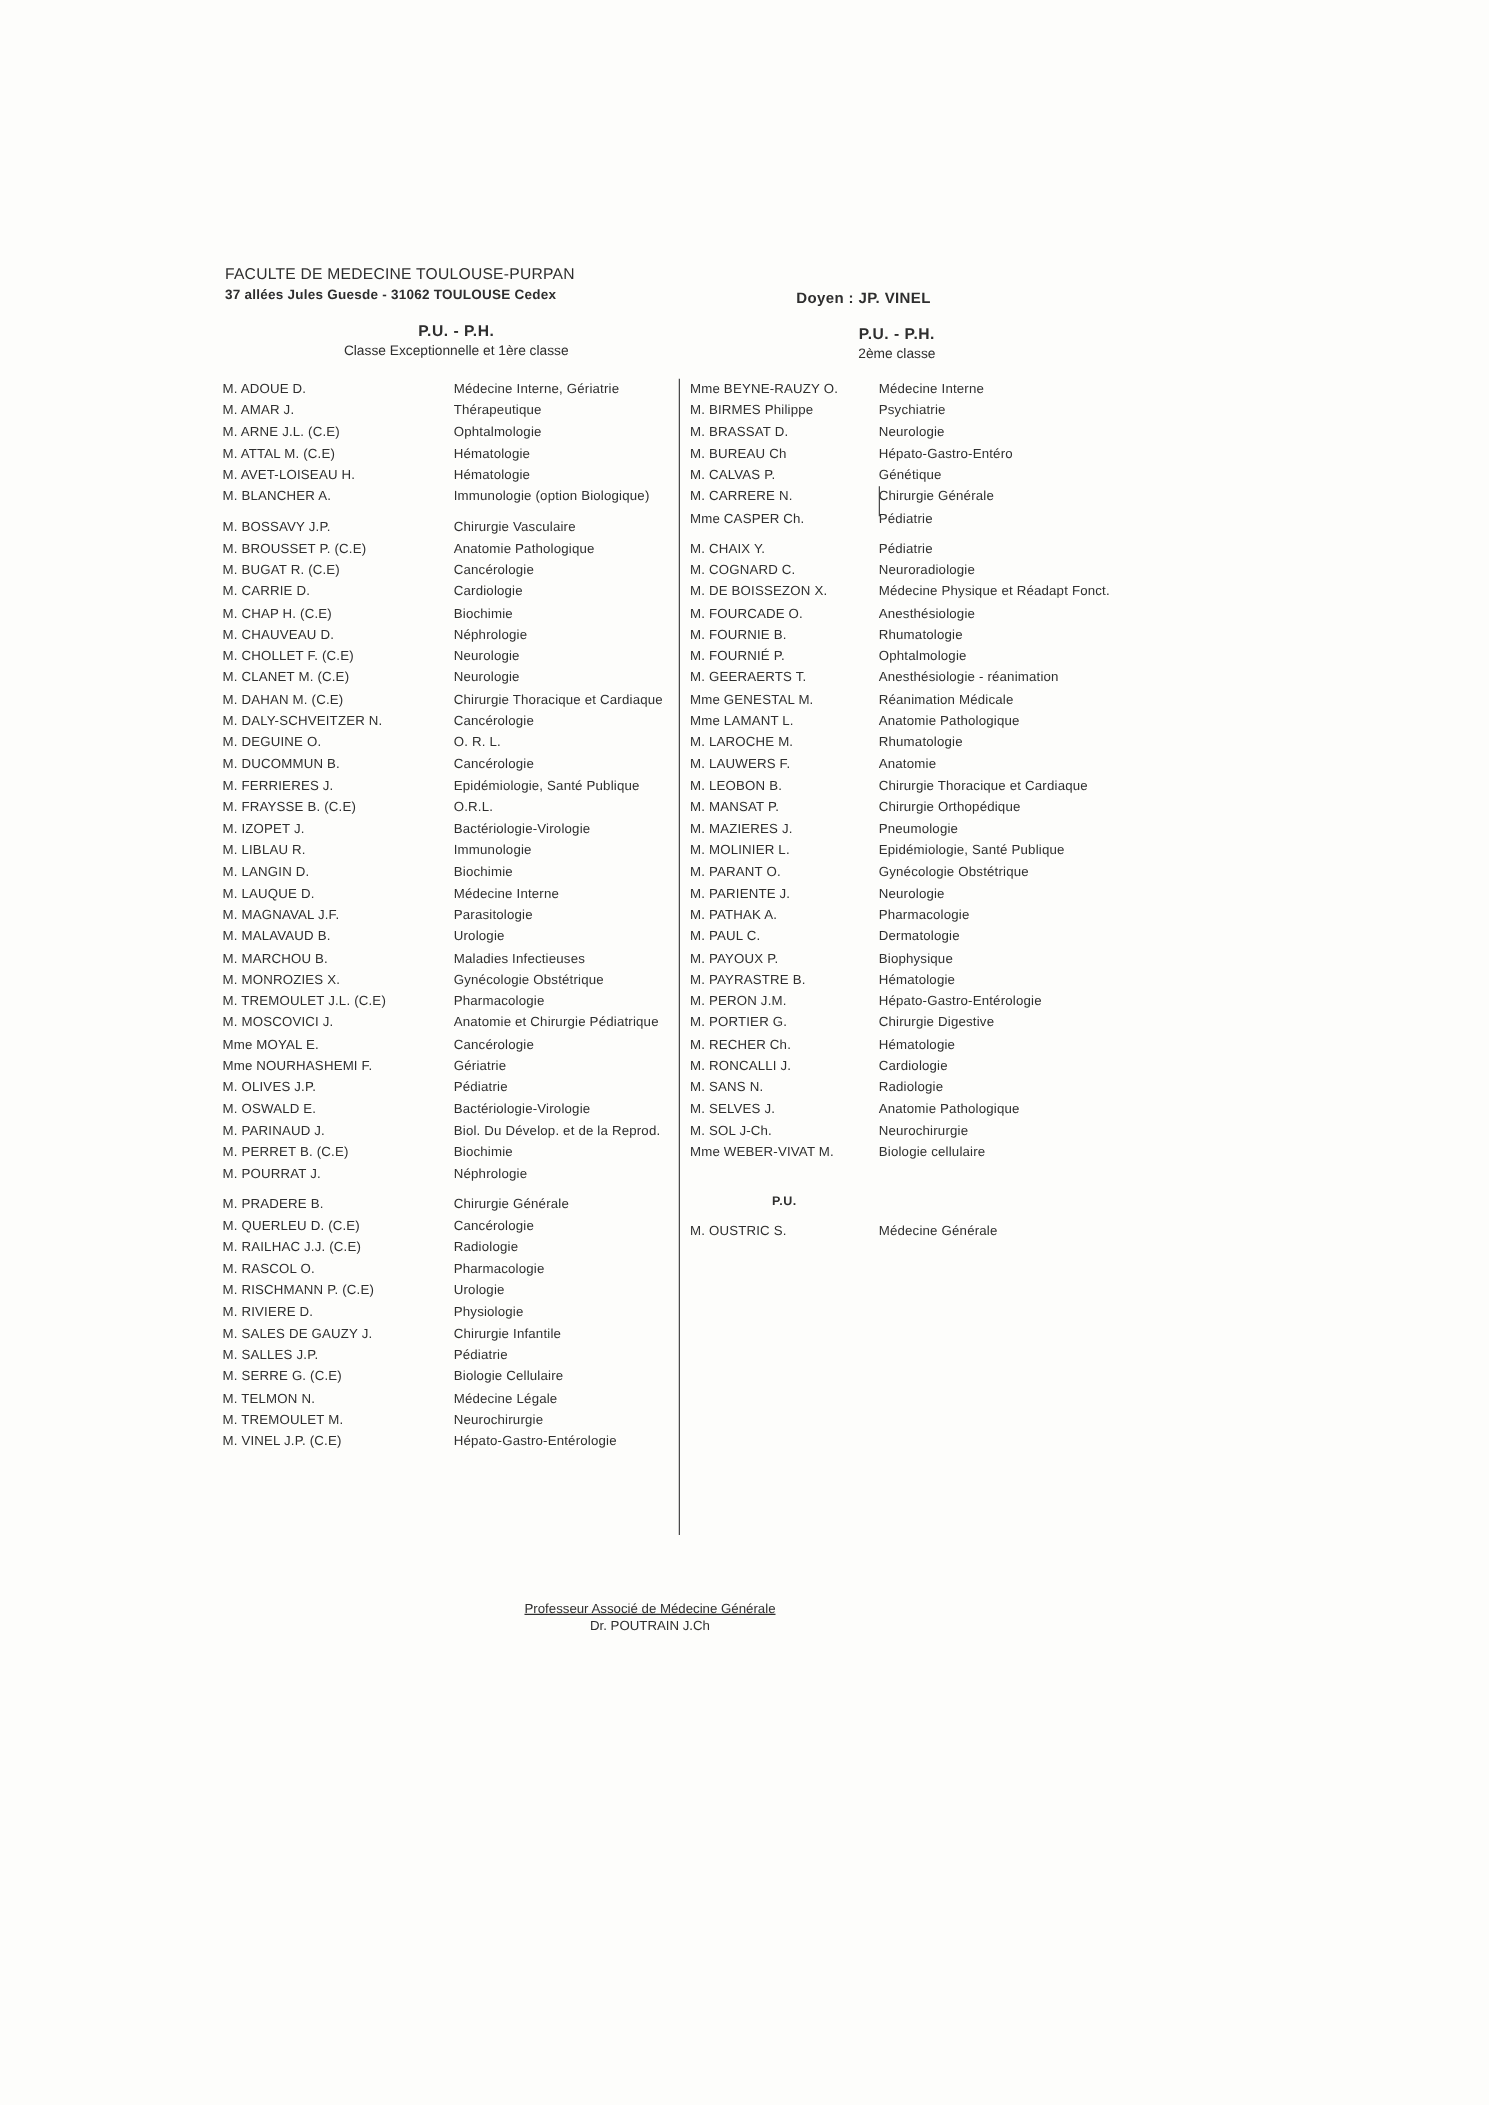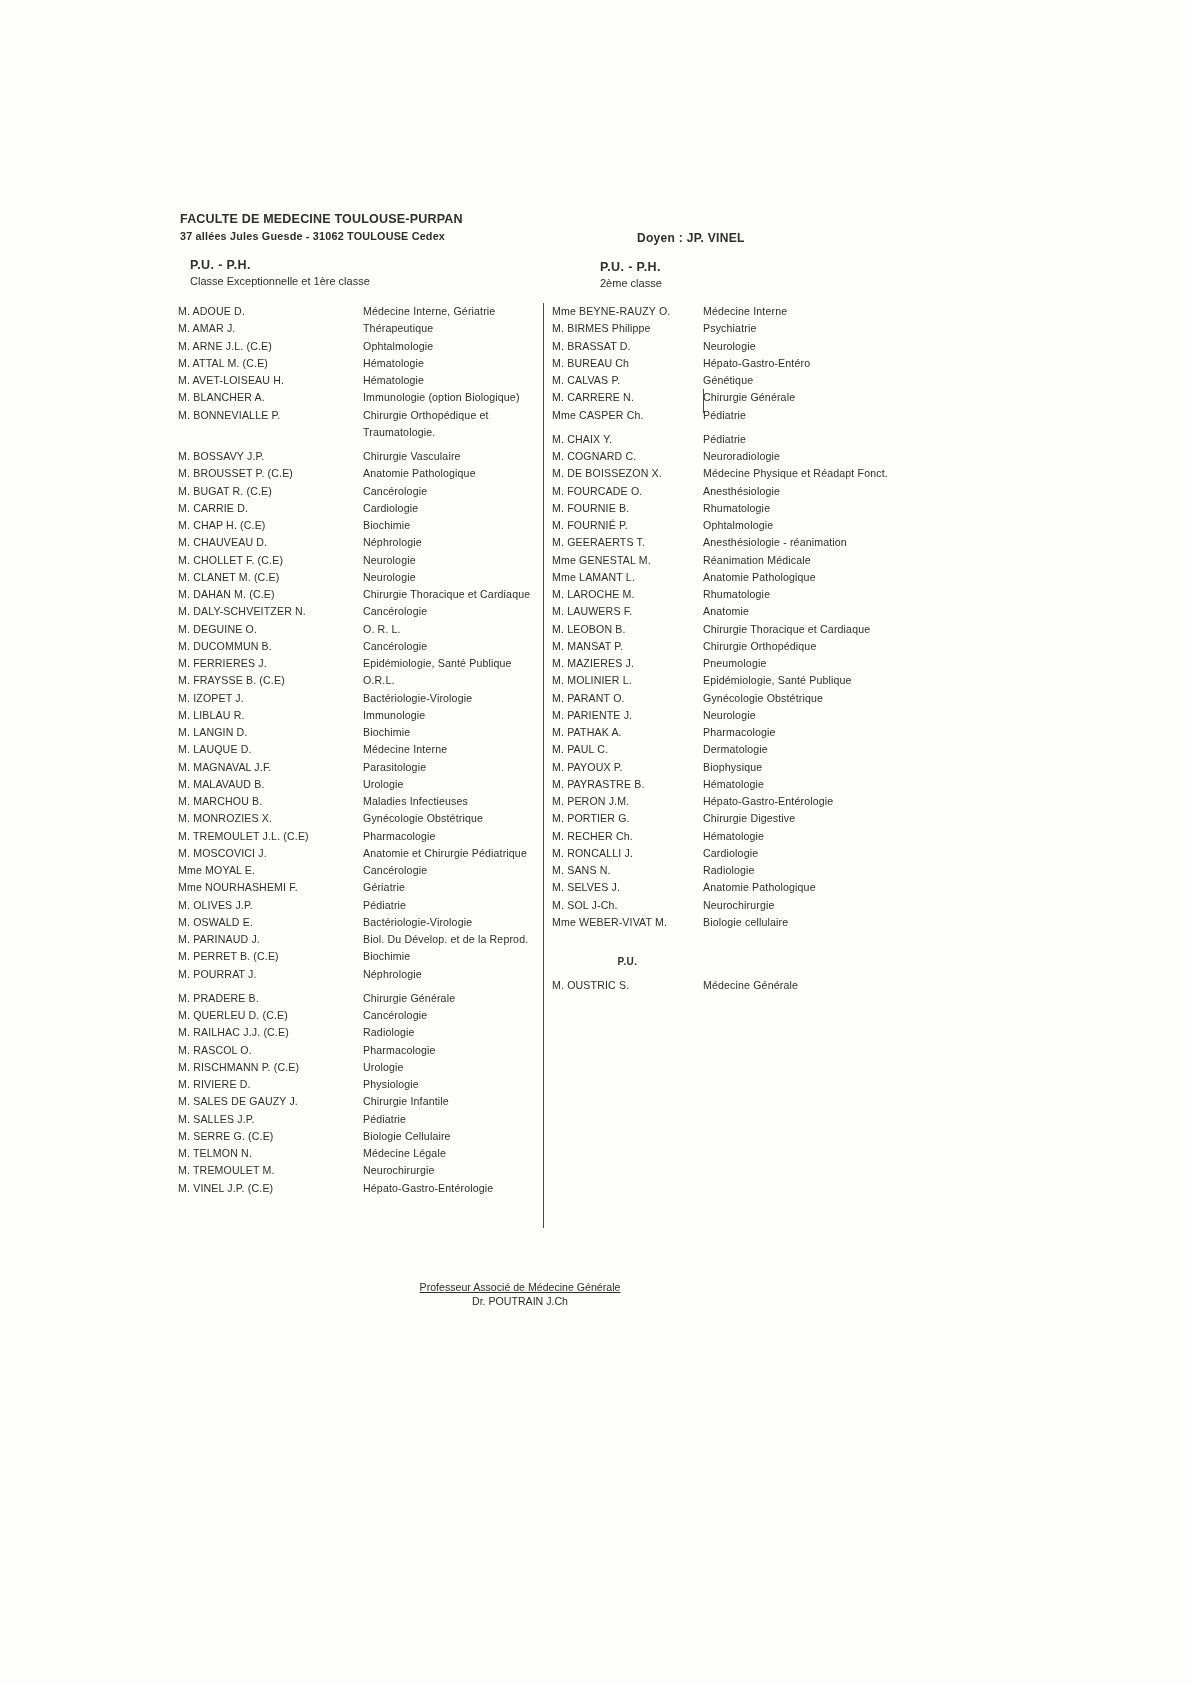--- a/index.html
+++ b/index.html
@@ -6,25 +6,25 @@
   .page {
     position:relative;
     width:1191px; height:1684px;
     margin:0 auto;
     background:#fdfdfb;
     font-family:"Liberation Sans", sans-serif;
     color:#2e2e2e;
     overflow:hidden;
   }
   .doc-header { position:absolute; left:180px; top:212px; }
-  .faculty-name { font-weight:bold; font-size:12.5px; letter-spacing:0.2px; }
+  .faculty-name { font-weight:normal; font-size:12.5px; letter-spacing:0.2px; }
   .address { font-weight:bold; font-size:10.8px; margin-top:4px; letter-spacing:0.2px; }
   .dean { position:absolute; left:637px; top:231px; font-weight:bold; font-size:12px; letter-spacing:0.3px; }
 
-  .col-header { position:absolute; text-align:left; }
+  .col-header { position:absolute; text-align:center; }
   .col-header .title { font-weight:bold; font-size:12.5px; letter-spacing:0.4px; }
   .col-header .subtitle { font-size:11px; margin-top:3px; }
   .col-header-left { left:190px; top:258px; width:350px; }
   .col-header-right { left:600px; top:260px; width:235px; }
 
   .divider {
     position:absolute; left:543px; top:303px;
     width:1px; height:925px; background:#4a4a4a;
   }
   .stray-mark {
@@ -93,24 +93,20 @@
           <span class="spec">Hématologie</span>
         </div>
         <div class="row">
           <span class="name">M. AVET-LOISEAU H.</span>
           <span class="spec">Hématologie</span>
         </div>
         <div class="row">
           <span class="name">M. BLANCHER A.</span>
           <span class="spec">Immunologie (option Biologique)</span>
         </div>
-        <div class="row">
-          <span class="name">M. BONNEVIALLE P.</span>
-          <span class="spec">Chirurgie Orthopédique et Traumatologie.</span>
-        </div>
       </div>
       <div class="group">
         <div class="row">
           <span class="name">M. BOSSAVY J.P.</span>
           <span class="spec">Chirurgie Vasculaire</span>
         </div>
         <div class="row">
           <span class="name">M. BROUSSET P. (C.E)</span>
           <span class="spec">Anatomie Pathologique</span>
         </div>

